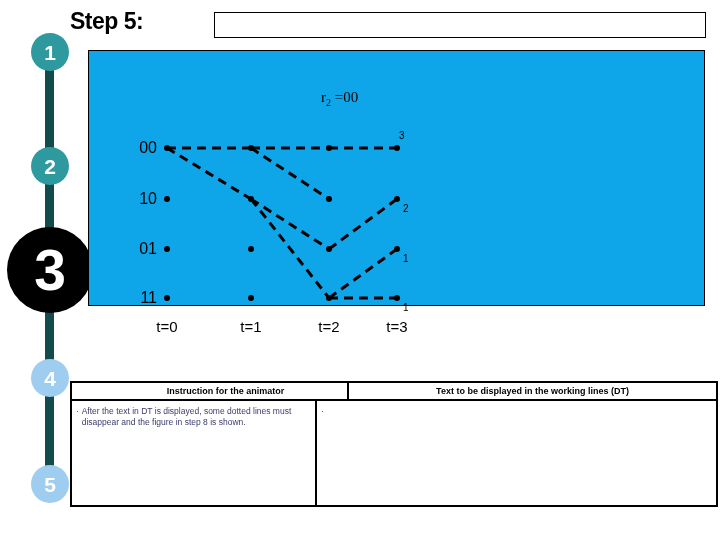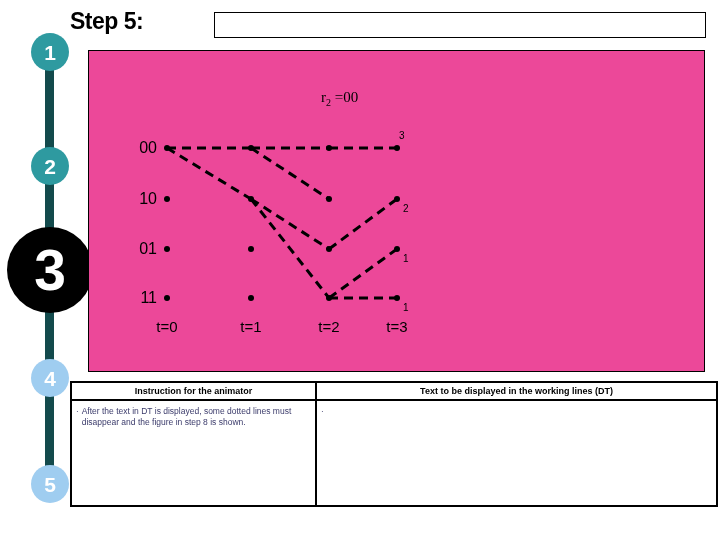--- a/index.html
+++ b/index.html
@@ -72,23 +72,23 @@
     background: #ffffff;
     box-sizing: border-box;
   }
 
   
   #working-area {
     position: absolute;
     left: 88px;
     top: 50px;
     width: 617px;
-    height: 322px;
+    height: 256px;
     border: 1px solid #000000;
-    background: #ec4899;
+    background: #0ea5e9;
     box-sizing: border-box;
   }
   #received-label {
     position: absolute;
     left: 232px;
     top: 38px;
     font-size: 15px;
     color: #000000;
     font-family: "Liberation Serif", serif;
     white-space: nowrap;
@@ -139,20 +139,21 @@
     border: 2px solid #000000;
     box-sizing: border-box;
     display: flex;
     flex-direction: column;
     background: #ffffff;
   }
   .notes-head-row {
     display: flex;
     height: 16px;
     border-bottom: 2px solid #000000;
+    padding-left: 32px;
   }
   .notes-body-row {
     display: flex;
     flex: 1;
   }
   .col-left {
     width: 245px;
     border-right: 2px solid #000000;
     box-sizing: border-box;
   }

